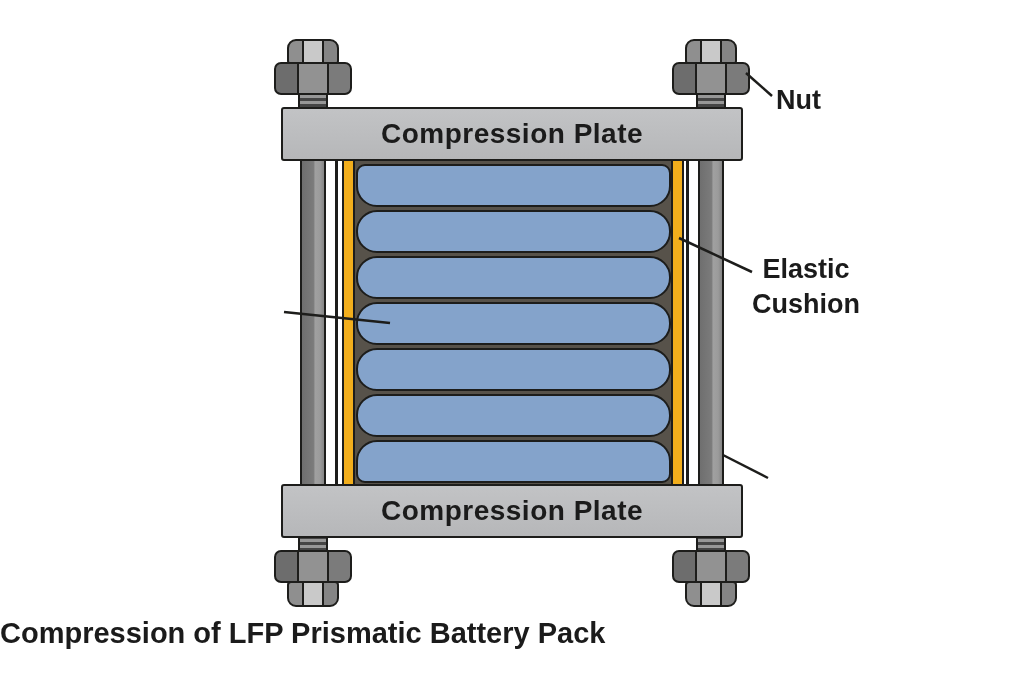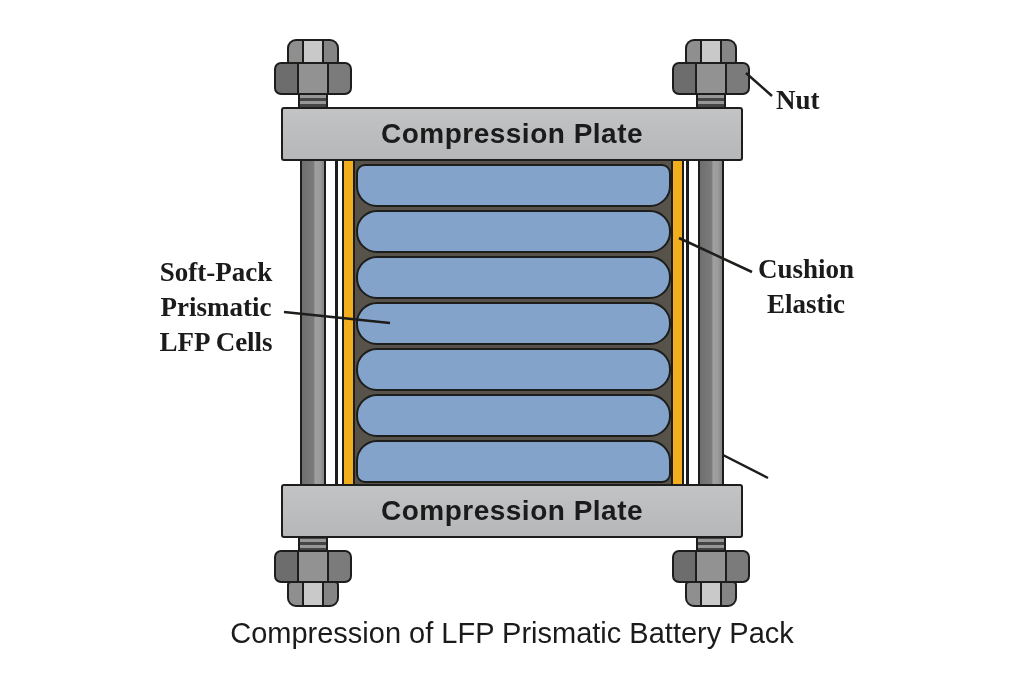--- a/index.html
+++ b/index.html
@@ -122,28 +122,27 @@
   .capnut .f-side{width:13px;background:#8f8f8f;}
   .capnut .f-mid{flex:1;background:#c9c9c9;}
   .capnut .f-r{width:13px;background:#858585;}
 
   
   .label{
     position:absolute;
     font-size:27px;font-weight:600;color:var(--text,#1b1b1b);
     line-height:35px;white-space:nowrap;
     z-index:5;
-    font-family:Liberation Serif, serif;
   }
   .label.center{text-align:center;}
   .diagram-title{
     position:absolute;
     left:0;right:0;top:617px;
-    text-align:center;
-    font-size:29px;font-weight:normal;color:var(--text,#1b1b1b);
+    text-align:left;
+    font-size:29px;font-weight:bold;color:var(--text,#1b1b1b);
     z-index:5;
   }
 
   
   .leaders{
     position:absolute;left:0;top:0;width:1024px;height:683px;
     z-index:5;pointer-events:none;
   }
   .leaders line{stroke:var(--outline,#1d1d1b);stroke-width:2.5;}
 </style>
@@ -223,29 +222,24 @@
     <div class="facet f-r"></div>
   </div>
   <div class="capnut down" style="left:685px;top:581px;">
     <div class="facet f-side"></div>
     <div class="facet f-mid"></div>
     <div class="facet f-r"></div>
   </div>
 
   <div class="label" style="left:776px;top:83px;">Nut</div>
 
-  <div class="label center" style="left:140px;top:255px;width:152px;">
-    <div>Soft-Pack</div>
-    <div>Prismatic</div>
-    <div>LFP Cells</div>
-  </div>
 
   <div class="label center" style="left:731px;top:252px;width:150px;">
+    <div>Elastic</div>
     <div>Cushion</div>
-    <div>Elastic</div>
   </div>
 
 
   <div class="diagram-title">Compression of LFP Prismatic Battery Pack</div>
 
   <svg class="leaders" viewBox="0 0 1024 683">
     <line x1="746" y1="73" x2="772" y2="96"></line>
     <line x1="284" y1="312" x2="390" y2="323"></line>
     <line x1="679" y1="238" x2="752" y2="272"></line>
     <line x1="723" y1="455" x2="768" y2="478"></line>

